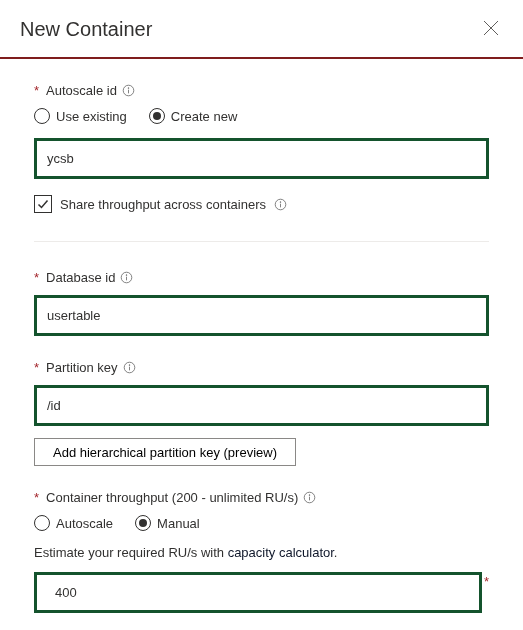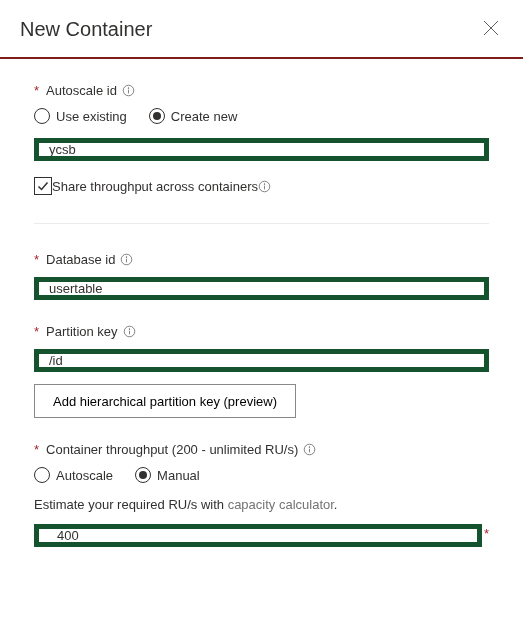--- a/index.html
+++ b/index.html
@@ -73,65 +73,66 @@
       flex-shrink: 0;
     }
     .radio-circle.checked::after {
       content: "";
       width: 8px; height: 8px;
       border-radius: 50%;
       background: #323130;
     }
     .text-input {
       width: 100%;
-      height: 23px;
-      border: 5px solid #14532d;
+      height: 41px;
+      border: 3px solid #14532d;
       padding: 0 10px;
       font-size: 13px;
       font-family: inherit;
       color: #323130;
       outline: none;
     }
     .checkbox-row {
       display: flex;
       align-items: center;
+      gap: 8px;
       margin-top: 16px;
       font-size: 13px;
     }
     .checkbox-box {
       width: 18px; height: 18px;
       border: 1px solid #323130;
       display: flex;
       align-items: center;
       justify-content: center;
       flex-shrink: 0;
     }
     .checkbox-box svg { width: 12px; height: 12px; }
     .divider {
       border: none;
       border-top: 1px solid #edebe9;
       margin: 28px 0 28px 0;
     }
     .section-gap { margin-top: 24px; }
     .btn-secondary {
-      height: 34px;
+      height: 28px;
       border: 1px solid #8a8886;
       background: #fff;
       padding: 0 18px;
       font-size: 13px;
       font-family: inherit;
       cursor: pointer;
       margin-top: 12px;
     }
     .desc-line {
       font-size: 13px;
       margin: 14px 0 12px 0;
       color: #323130;
     }
-    .link { color: #737373; cursor: pointer; }
+    .link { color: #0f172a; cursor: pointer; }
     .input-with-req {
       display: flex;
       align-items: flex-start;
       gap: 2px;
     }
     .input-with-req .text-input { flex: 1; padding-left: 18px; }
     .trailing-req { color: #a4262c; font-size: 13px; margin-top: 2px; }
   </style>
 </head>
 <body>

